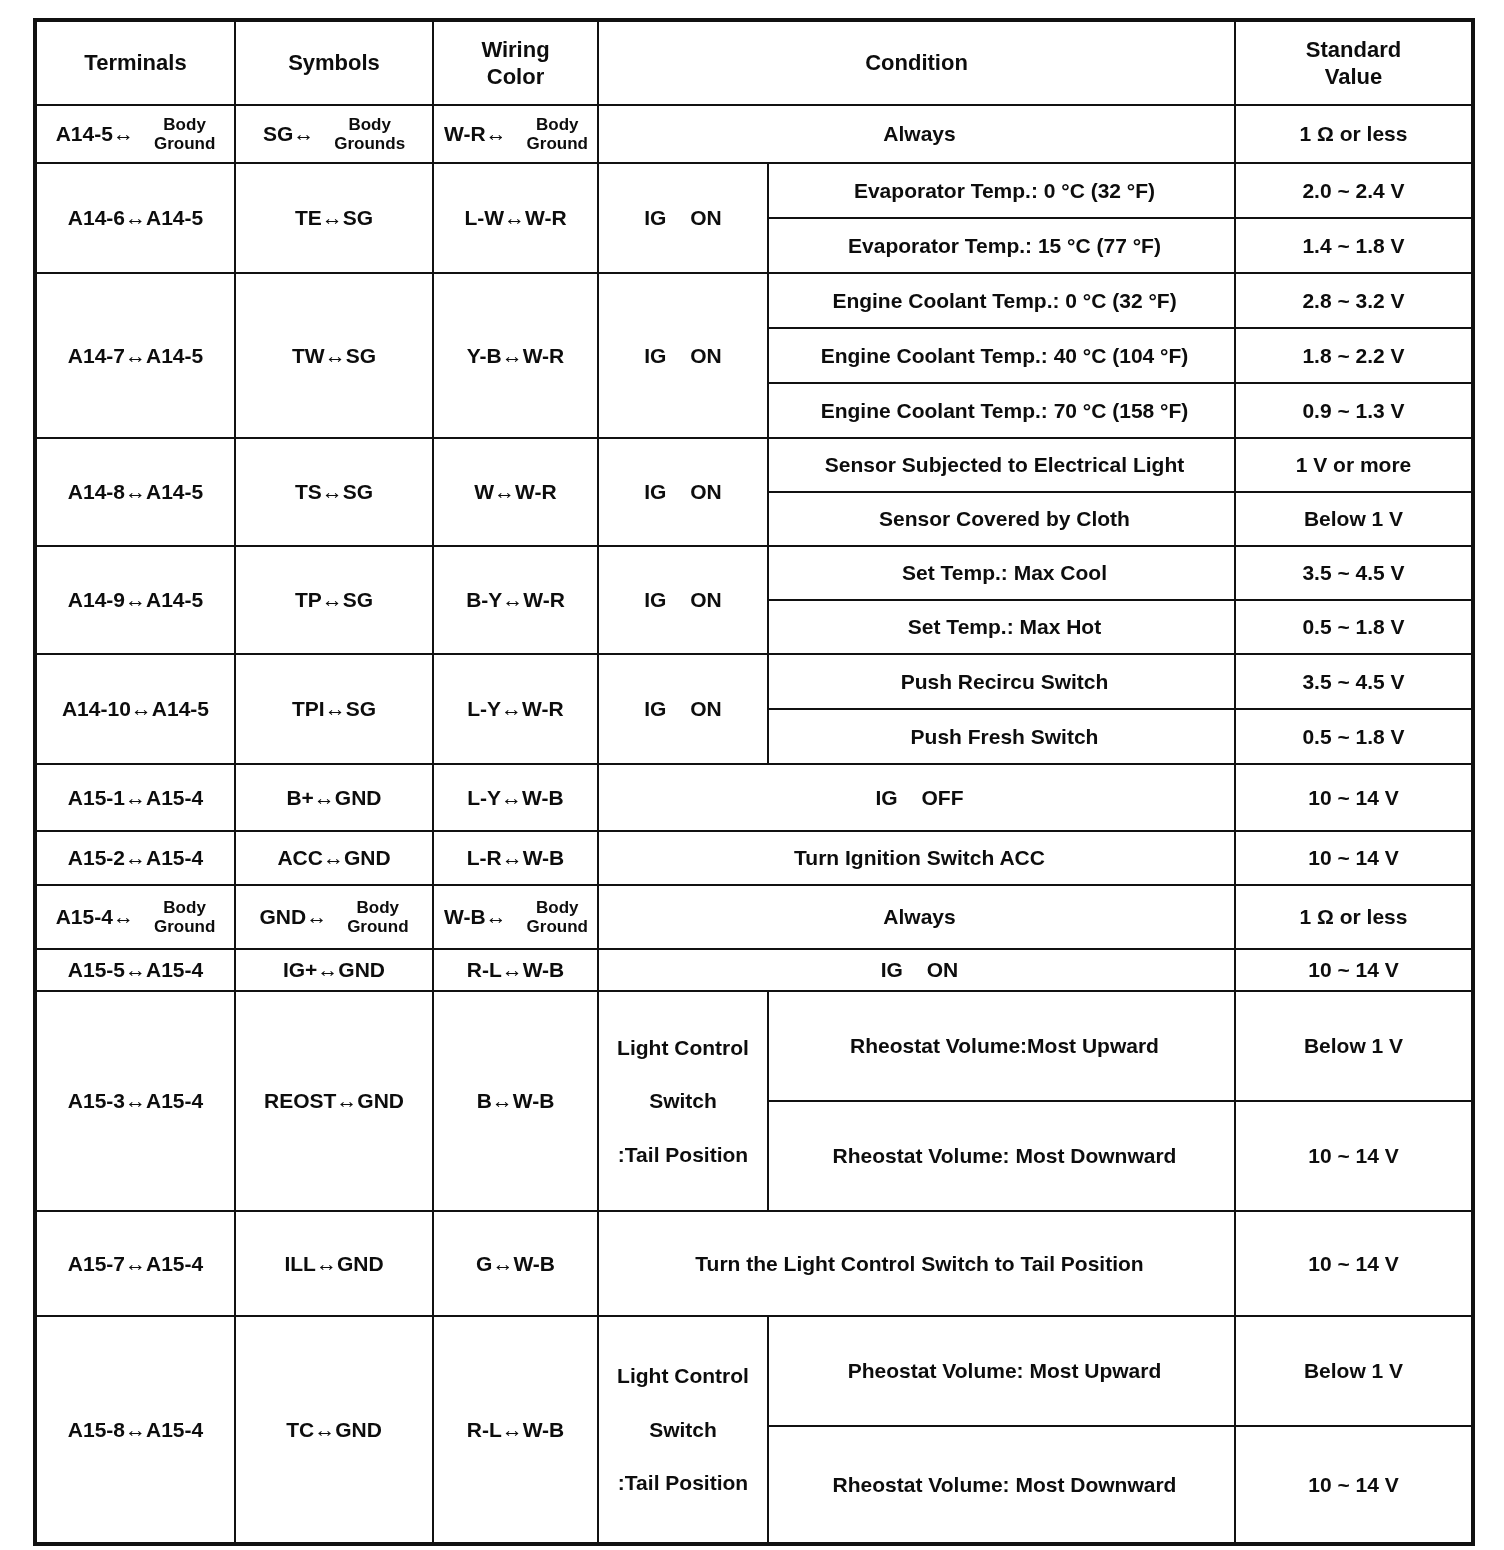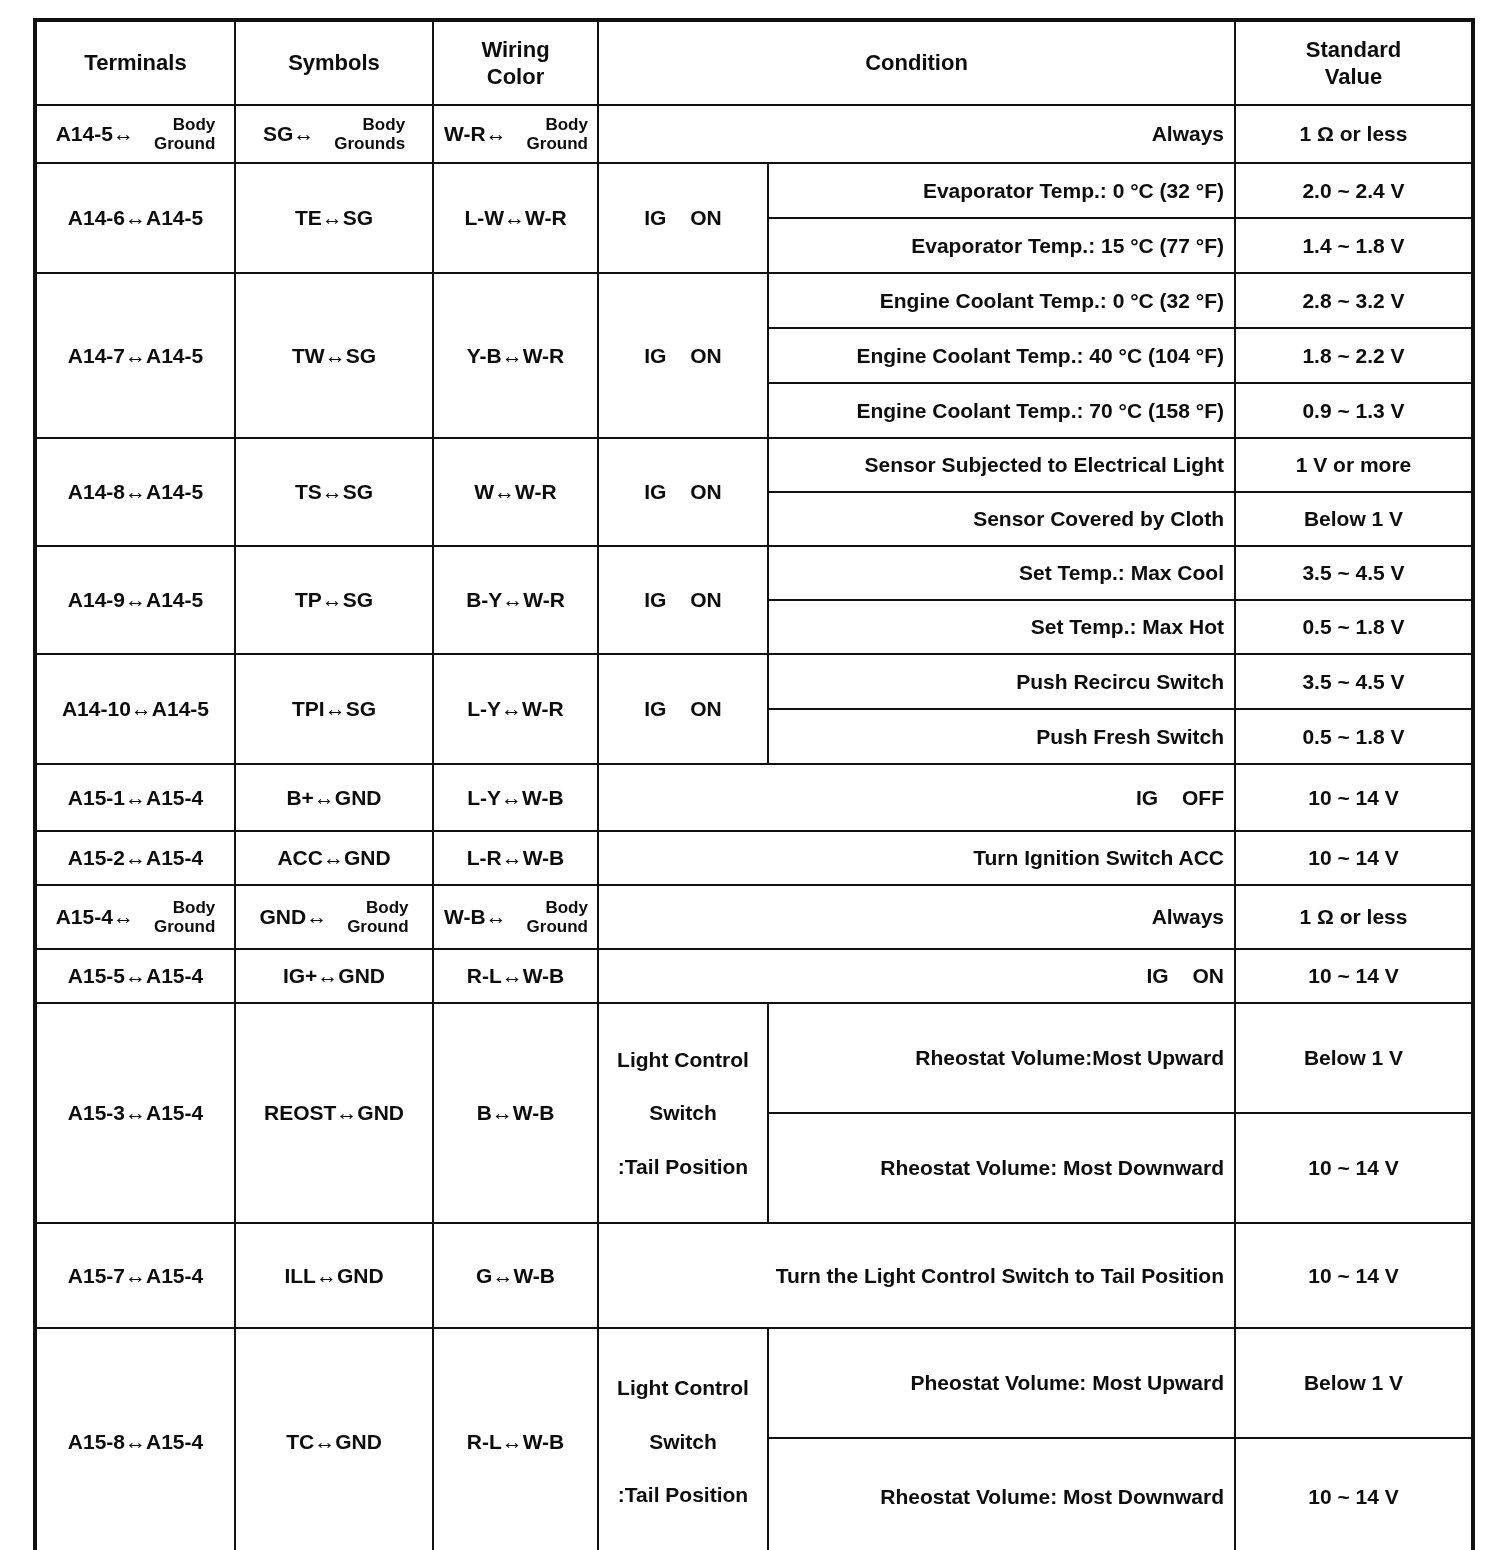--- a/index.html
+++ b/index.html
@@ -3,25 +3,25 @@
 <meta charset="utf-8">
 <style>
   * { box-sizing: border-box; }
   html, body { margin: 0; padding: 0; background: #ffffff; }
   body { font-family: "Liberation Sans", "DejaVu Sans", sans-serif; color: #0d0d0d; }
   .page { width: 1504px; height: 1550px; padding: 18px 30px 12px 33px; background: #fff; }
   table.spec { border-collapse: collapse; table-layout: fixed; width: 1438px; border: 4px solid #111; }
   th, td { border: 2px solid #111; padding: 4px 10px; font-size: 21px; font-weight: 600; vertical-align: middle; overflow: hidden; }
   th { font-size: 22px; font-weight: 700; text-align: center; white-space: pre-line; line-height: 1.25; }
   td.c { text-align: center; }
-  td.l { text-align: right; padding-left: 16px; }
+  td.l { text-align: center; padding-left: 16px; }
   td.sp { word-spacing: 18px; }
   td.lc { white-space: pre-line; line-height: 2.55; text-align: center; padding-left: 4px; padding-right: 4px; margin-top: 46px; }
   .pair { display: inline-flex; align-items: center; white-space: nowrap; gap: 20px; }
-  .stack { display: inline-flex; flex-direction: column; font-size: 17px; line-height: 1.12; text-align: right; }
+  .stack { display: inline-flex; flex-direction: column; font-size: 17px; line-height: 1.12; text-align: center; }
 </style>
 </head>
 <body>
 
 <div class="page">
   <table class="spec">
     <colgroup>
       <col style="width:200px">
         <col style="width:198px">
         <col style="width:165px">
@@ -183,21 +183,21 @@
               <span class="stack">
                 <span>Body</span>
                 <span>Ground</span>
               </span>
             </span>
       </td>
       <td class="l" colspan="2">Always</td>
       <td class="c">1 Ω or less</td>
     </tr>
 
-    <tr style="height:54px">
+    <tr style="height:42px">
       <td class="c">A15-5↔A15-4</td>
       <td class="c">IG+↔GND</td>
       <td class="c">R-L↔W-B</td>
       <td class="l sp" colspan="2">IG ON</td>
       <td class="c">10 ~ 14 V</td>
     </tr>
 
     <tr style="height:110px">
       <td class="c" rowspan="2">A15-3↔A15-4</td>
       <td class="c" rowspan="2">REOST↔GND</td>

